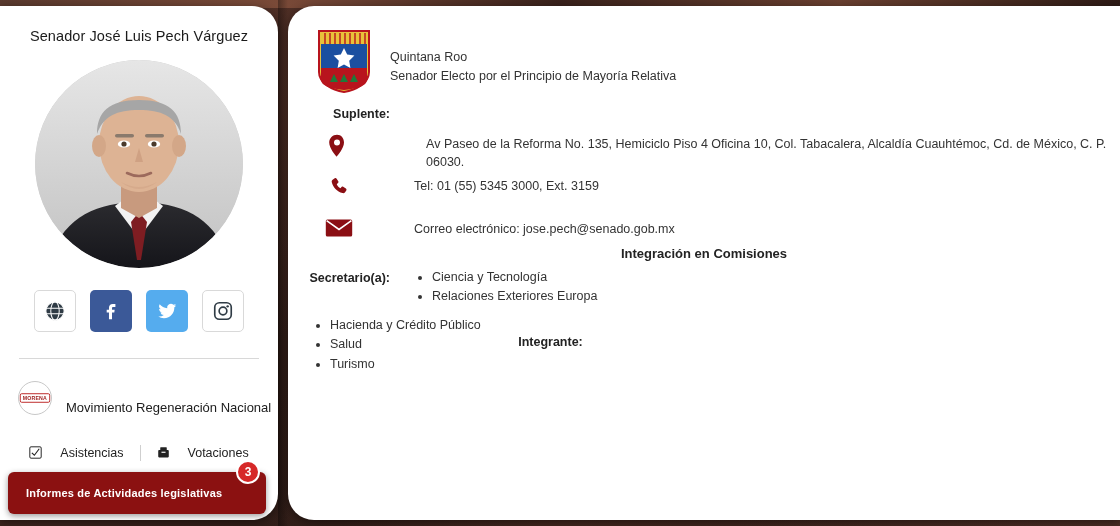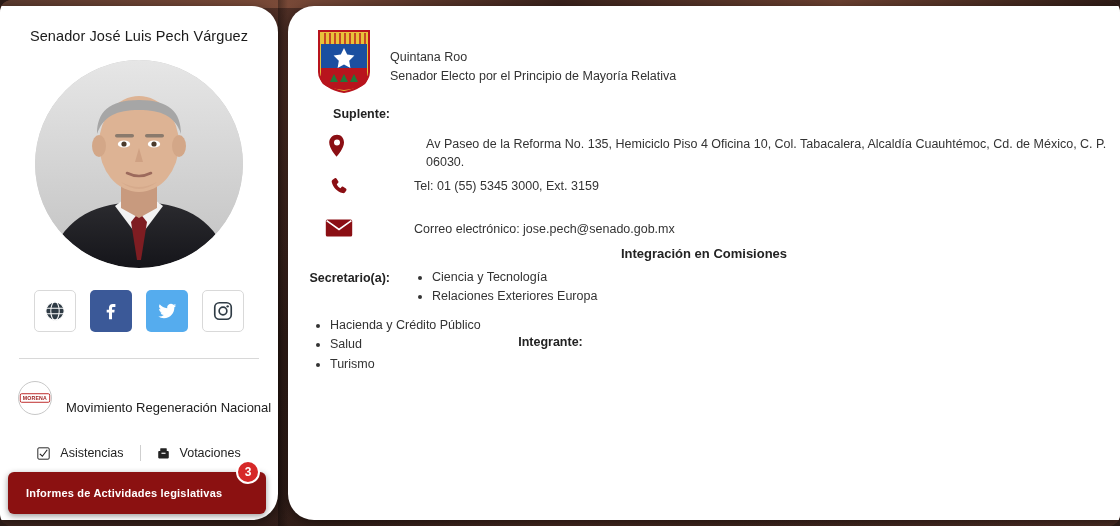--- a/index.html
+++ b/index.html
@@ -8,21 +8,20 @@
     width: 1120px; height: 526px;
     overflow: hidden;
     font-family: "Liberation Sans", sans-serif;
     background: #2a1a16;
   }
   #page {
     position: relative;
     width: 1120px; height: 526px;
     background: #3a2420;
     overflow: hidden;
-    border-radius: 12px;
   }
   
   #bg-texture {
     position: absolute; inset: 0;
     background:
       radial-gradient(circle at 12% 8%, rgba(120,70,55,0.55) 0, rgba(40,22,18,0) 30%),
       radial-gradient(circle at 78% 4%, rgba(150,90,70,0.45) 0, rgba(40,22,18,0) 28%),
       radial-gradient(circle at 95% 60%, rgba(90,50,40,0.5) 0, rgba(35,20,16,0) 35%),
       radial-gradient(circle at 50% 95%, rgba(80,45,35,0.5) 0, rgba(30,18,14,0) 40%),
       linear-gradient(120deg, #4a2c24 0%, #2e1c17 45%, #452a22 100%);
@@ -104,21 +103,21 @@
   }
   .party-name { font-size: 13px; color: #202020; }
 
   .links-row {
     display: flex; align-items: center; justify-content: center;
     gap: 0;
     margin-top: 30px;
     font-size: 12.5px;
     color: #222;
   }
-  .links-row .lnk { display:flex; align-items:center; gap:10px; padding: 0 16px; cursor:pointer;}
+  .links-row .lnk { display:flex; gap:18px; padding: 0 16px; cursor:pointer;}
   .links-sep { width:1px; height:16px; background:#cfcfcf; }
 
   .informes-bar {
     position: absolute;
     left: 8px; bottom: 6px;
     width: 258px; height: 42px;
     background: #8b1111;
     border-radius: 6px;
     display: flex; align-items: center;
     box-shadow: 0 2px 6px rgba(0,0,0,.4);

